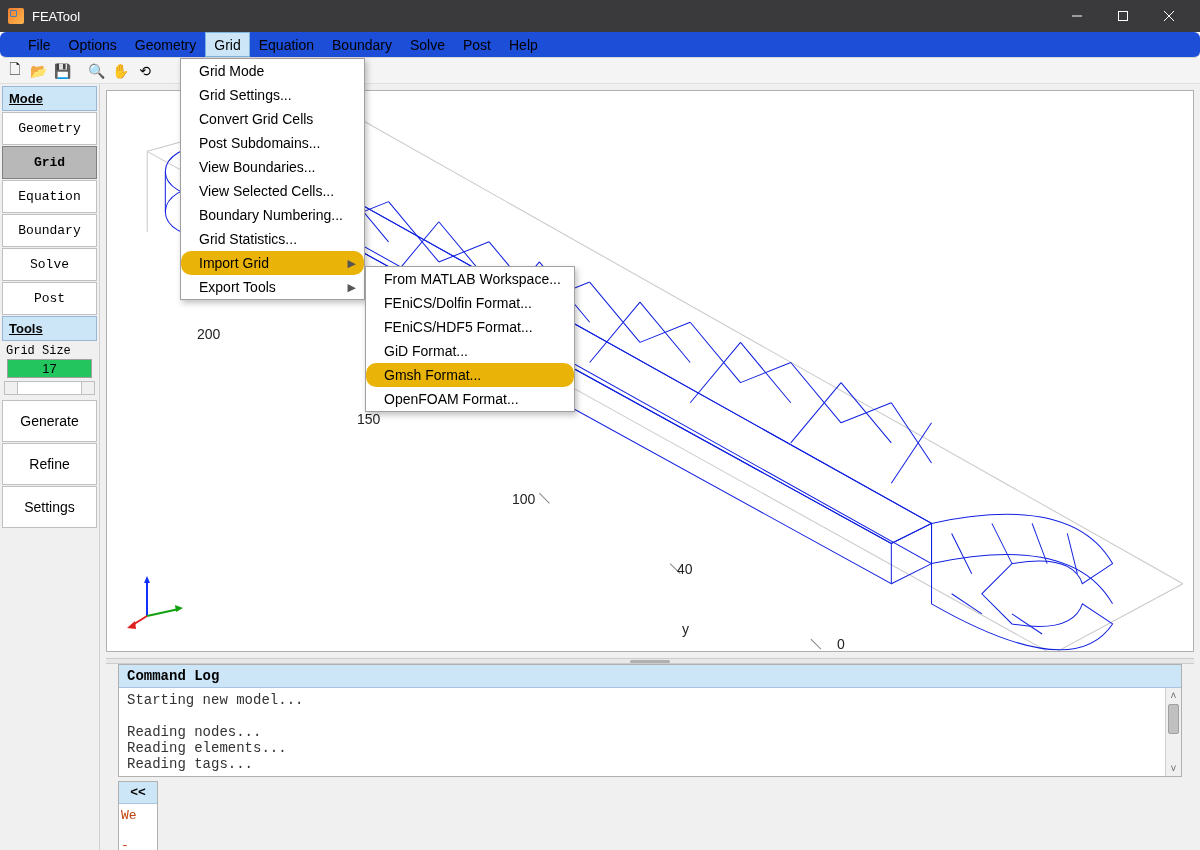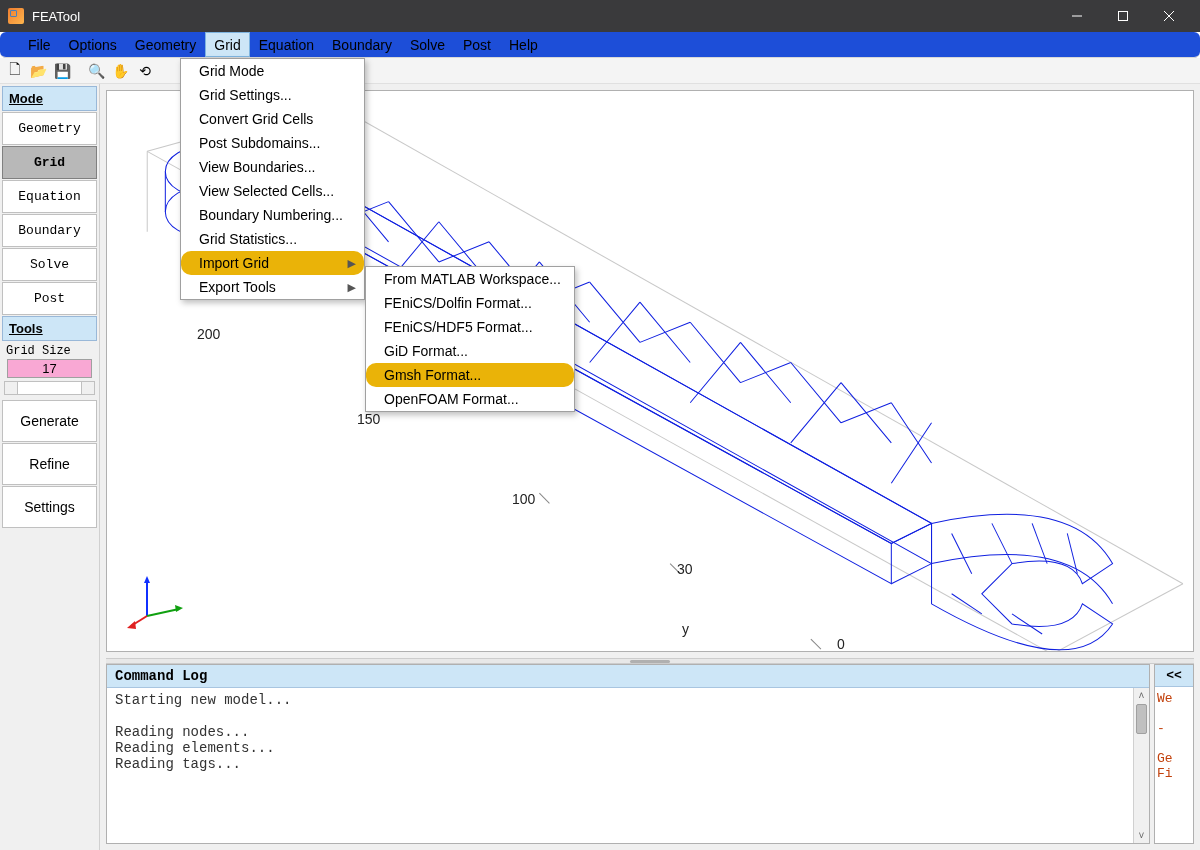--- a/index.html
+++ b/index.html
@@ -19,40 +19,40 @@
 .toolbar { height:26px; background:#f4f4f4; border-bottom:1px solid #e0e0e0; display:flex; align-items:center; gap:2px; padding-left:4px; }
 .tbtn { width:22px; height:22px; display:flex; align-items:center; justify-content:center; border:1px solid transparent; font-size:14px; }
 
 .workspace { display:flex; height: calc(100% - 32px - 26px - 26px); }
 
 .sidebar { width:100px; background:#f0f0f0; border-right:1px solid #d0d0d0; display:flex; flex-direction:column; padding:2px; gap:1px; }
 .sidehead { background:#cde6f7; border:1px solid #99b8d8; padding:4px 6px; font-weight:bold; font-size:13px;text-decoration:underline; }
 .sidebtn { background:#fff; border:1px solid #c0c0c0; padding:8px 4px; text-align:center; font-family:"Courier New",monospace; font-size:13px; }
 .sidebtn.active { background:#b8b8b8; border:1px solid #808080; font-weight:bold; }
 .sidelabel { font-family:"Courier New",monospace; font-size:12px; padding:2px 4px 0; }
-.sideinput { width:90%; margin:0 auto 2px; border:1px solid #a0a0a0; text-align:center; font-size:13px; padding:1px; display:block; background:#f9a8d4; }
+.sideinput { width:90%; margin:0 auto 2px; border:1px solid #a0a0a0; text-align:center; font-size:13px; padding:1px; display:block; background:#22c55e; }
 .sideslider { height:14px; background:#fff; border:1px solid #c0c0c0; margin:0 2px 4px; position:relative; }
 .sideslider::before,.sideslider::after{content:"";position:absolute;top:0;bottom:0;width:12px;background:#f0f0f0;border:0 solid #c0c0c0;}
 .sideslider::before{left:0;border-right-width:1px;}
 .sideslider::after{right:0;border-left-width:1px;}
 .sidebtn.big{padding:12px 4px; font-family:"Segoe UI",sans-serif; font-size:14px;}
 
 .mainarea { flex:1; display:flex; flex-direction:column; background:#f0f0f0; position:relative; }
 .viewport { flex:1; margin:6px; border:1px solid #b0b0b0; background:#fff; position:relative; overflow:hidden; }
 .axis-label{position:absolute; font-size:14px; color:#222;}
 .triad{position:absolute; left:20px; bottom:20px; width:60px; height:60px;}
 .meshholder{position:absolute;inset:0;}
 
 .dropdown { position:absolute; background:#fff; border:1px solid #a0a0a0; box-shadow:2px 3px 6px rgba(0,0,0,.25); font-size:14px; z-index:50; }
 .dropdown .ditem { padding:4px 28px 4px 18px; white-space:nowrap; cursor:default; position:relative; }
 .dropdown .ditem.hover { background:#eab308;border-radius:10px; }
 .dropdown .ditem .arrow { position:absolute; right:8px; top:50%; transform:translateY(-50%); font-size:11px; color:#555; }
 .dropdown.sub { z-index:51; }
 
-.logwrap { height:180px; margin:0 6px 6px; display:flex; gap:4px; }
+.logwrap { height:180px; margin:0 18px 6px; display:flex; gap:4px;flex-direction:column; }
 .logmain { flex:1; border:1px solid #b0b0b0; display:flex; flex-direction:column; background:#fff; }
 .loghead { background:#cde6f7; border-bottom:1px solid #a8c5e0; padding:3px 8px; font-family:"Courier New",monospace; font-weight:bold; font-size:14px; }
 .logbody { flex:1; padding:4px 8px; font-family:"Courier New",monospace; font-size:14px; white-space:pre; overflow:hidden; position:relative; color:#333; }
 .logscroll { width:16px; background:#f0f0f0; border-left:1px solid #d0d0d0; position:relative; }
 .logscroll .th{position:absolute;left:2px;right:2px;height:30px;background:#c0c0c0;border:1px solid #a0a0a0;border-radius:2px;}
 .logside { width:40px; border:1px solid #b0b0b0; background:#fff; display:flex; flex-direction:column; }
 .logside .lsh { background:#cde6f7; border-bottom:1px solid #a8c5e0; text-align:center; padding:3px 0; font-family:"Courier New",monospace; font-weight:bold; }
 .logside .lsb { flex:1; font-family:"Courier New",monospace; font-size:13px; color:#c2410c; padding:4px 2px; white-space:pre; overflow:hidden;}
 .gripper{height:6px;background:#e8e8e8;border-top:1px solid #ccc;border-bottom:1px solid #ccc;display:flex;justify-content:center;align-items:center;margin:0 6px;}
 .gripper span{width:40px;height:3px;background:#b0b0b0;border-radius:2px;}
@@ -188,21 +188,21 @@
               <line x1="955" y1="440" x2="965" y2="480"></line>
            <line x1="840" y1="500" x2="870" y2="520"></line>
               <line x1="900" y1="520" x2="930" y2="540"></line>
           </g>
         </g>
       </svg>
 
       <div class="axis-label" style="left:90px; top:235px">200</div>
       <div class="axis-label" style="left:250px; top:320px">150</div>
       <div class="axis-label" style="left:405px; top:400px">100</div>
-      <div class="axis-label" style="left:570px; top:470px">30</div>
+      <div class="axis-label" style="left:570px; top:470px">40</div>
       <div class="axis-label" style="left:730px; top:545px">0</div>
       <div class="axis-label" style="left:575px; top:530px">y</div>
 
       <svg class="triad" viewBox="0 0 60 60">
         <line x1="20" y1="45" x2="20" y2="10" stroke="#1030ff" stroke-width="2"></line>
           <polygon points="20,5 17,12 23,12" fill="#1030ff"></polygon>
         <line x1="20" y1="45" x2="52" y2="38" stroke="#10a010" stroke-width="2"></line>
           <polygon points="56,37 48,34 49,41" fill="#10a010"></polygon>
         <line x1="20" y1="45" x2="4" y2="55" stroke="#e02020" stroke-width="2"></line>
           <polygon points="0,57 8,50 9,58" fill="#e02020"></polygon>

